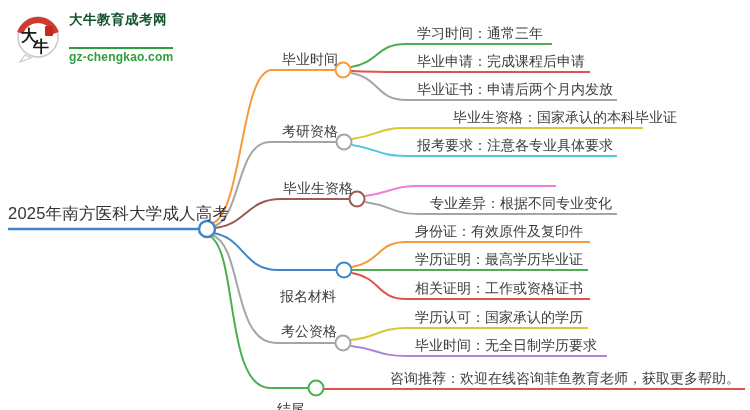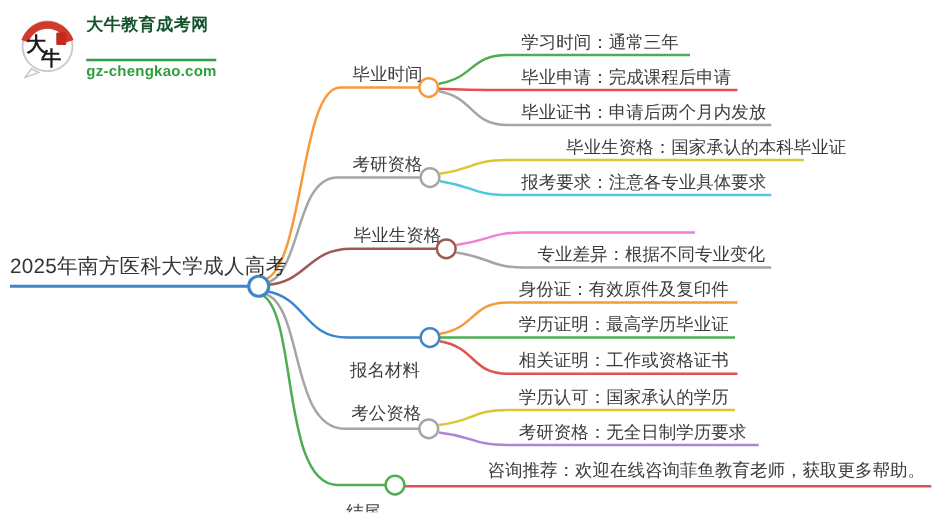--- a/index.html
+++ b/index.html
@@ -81,16 +81,16 @@
   <div class="label" style="left:417px;top:23px;">学习时间：通常三年</div>
   <div class="label" style="left:417px;top:51px;">毕业申请：完成课程后申请</div>
   <div class="label" style="left:417px;top:79px;">毕业证书：申请后两个月内发放</div>
   <div class="label" style="left:417px;top:107px;margin-left:36px;">毕业生资格：国家承认的本科毕业证</div>
   <div class="label" style="left:417px;top:135px;">报考要求：注意各专业具体要求</div>
   <div class="label" style="left:430px;top:193px;">专业差异：根据不同专业变化</div>
   <div class="label" style="left:415px;top:249px;">学历证明：最高学历毕业证</div>
   <div class="label" style="left:415px;top:221px;">身份证：有效原件及复印件</div>
   <div class="label" style="left:415px;top:278px;">相关证明：工作或资格证书</div>
   <div class="label" style="left:415px;top:307px;">学历认可：国家承认的学历</div>
-  <div class="label" style="left:415px;top:335px;">考研资格：无全日制学历要求</div>
-  <div class="label" style="left:390px;top:368px;font-family:Liberation Mono, monospace;">咨询推荐：欢迎在线咨询菲鱼教育老师，获取更多帮助。</div>
+  <div class="label" style="left:415px;top:335px;">毕业时间：无全日制学历要求</div>
+  <div class="label" style="left:390px;top:368px;">咨询推荐：欢迎在线咨询菲鱼教育老师，获取更多帮助。</div>
 
 </div>
 
 </body></html>

